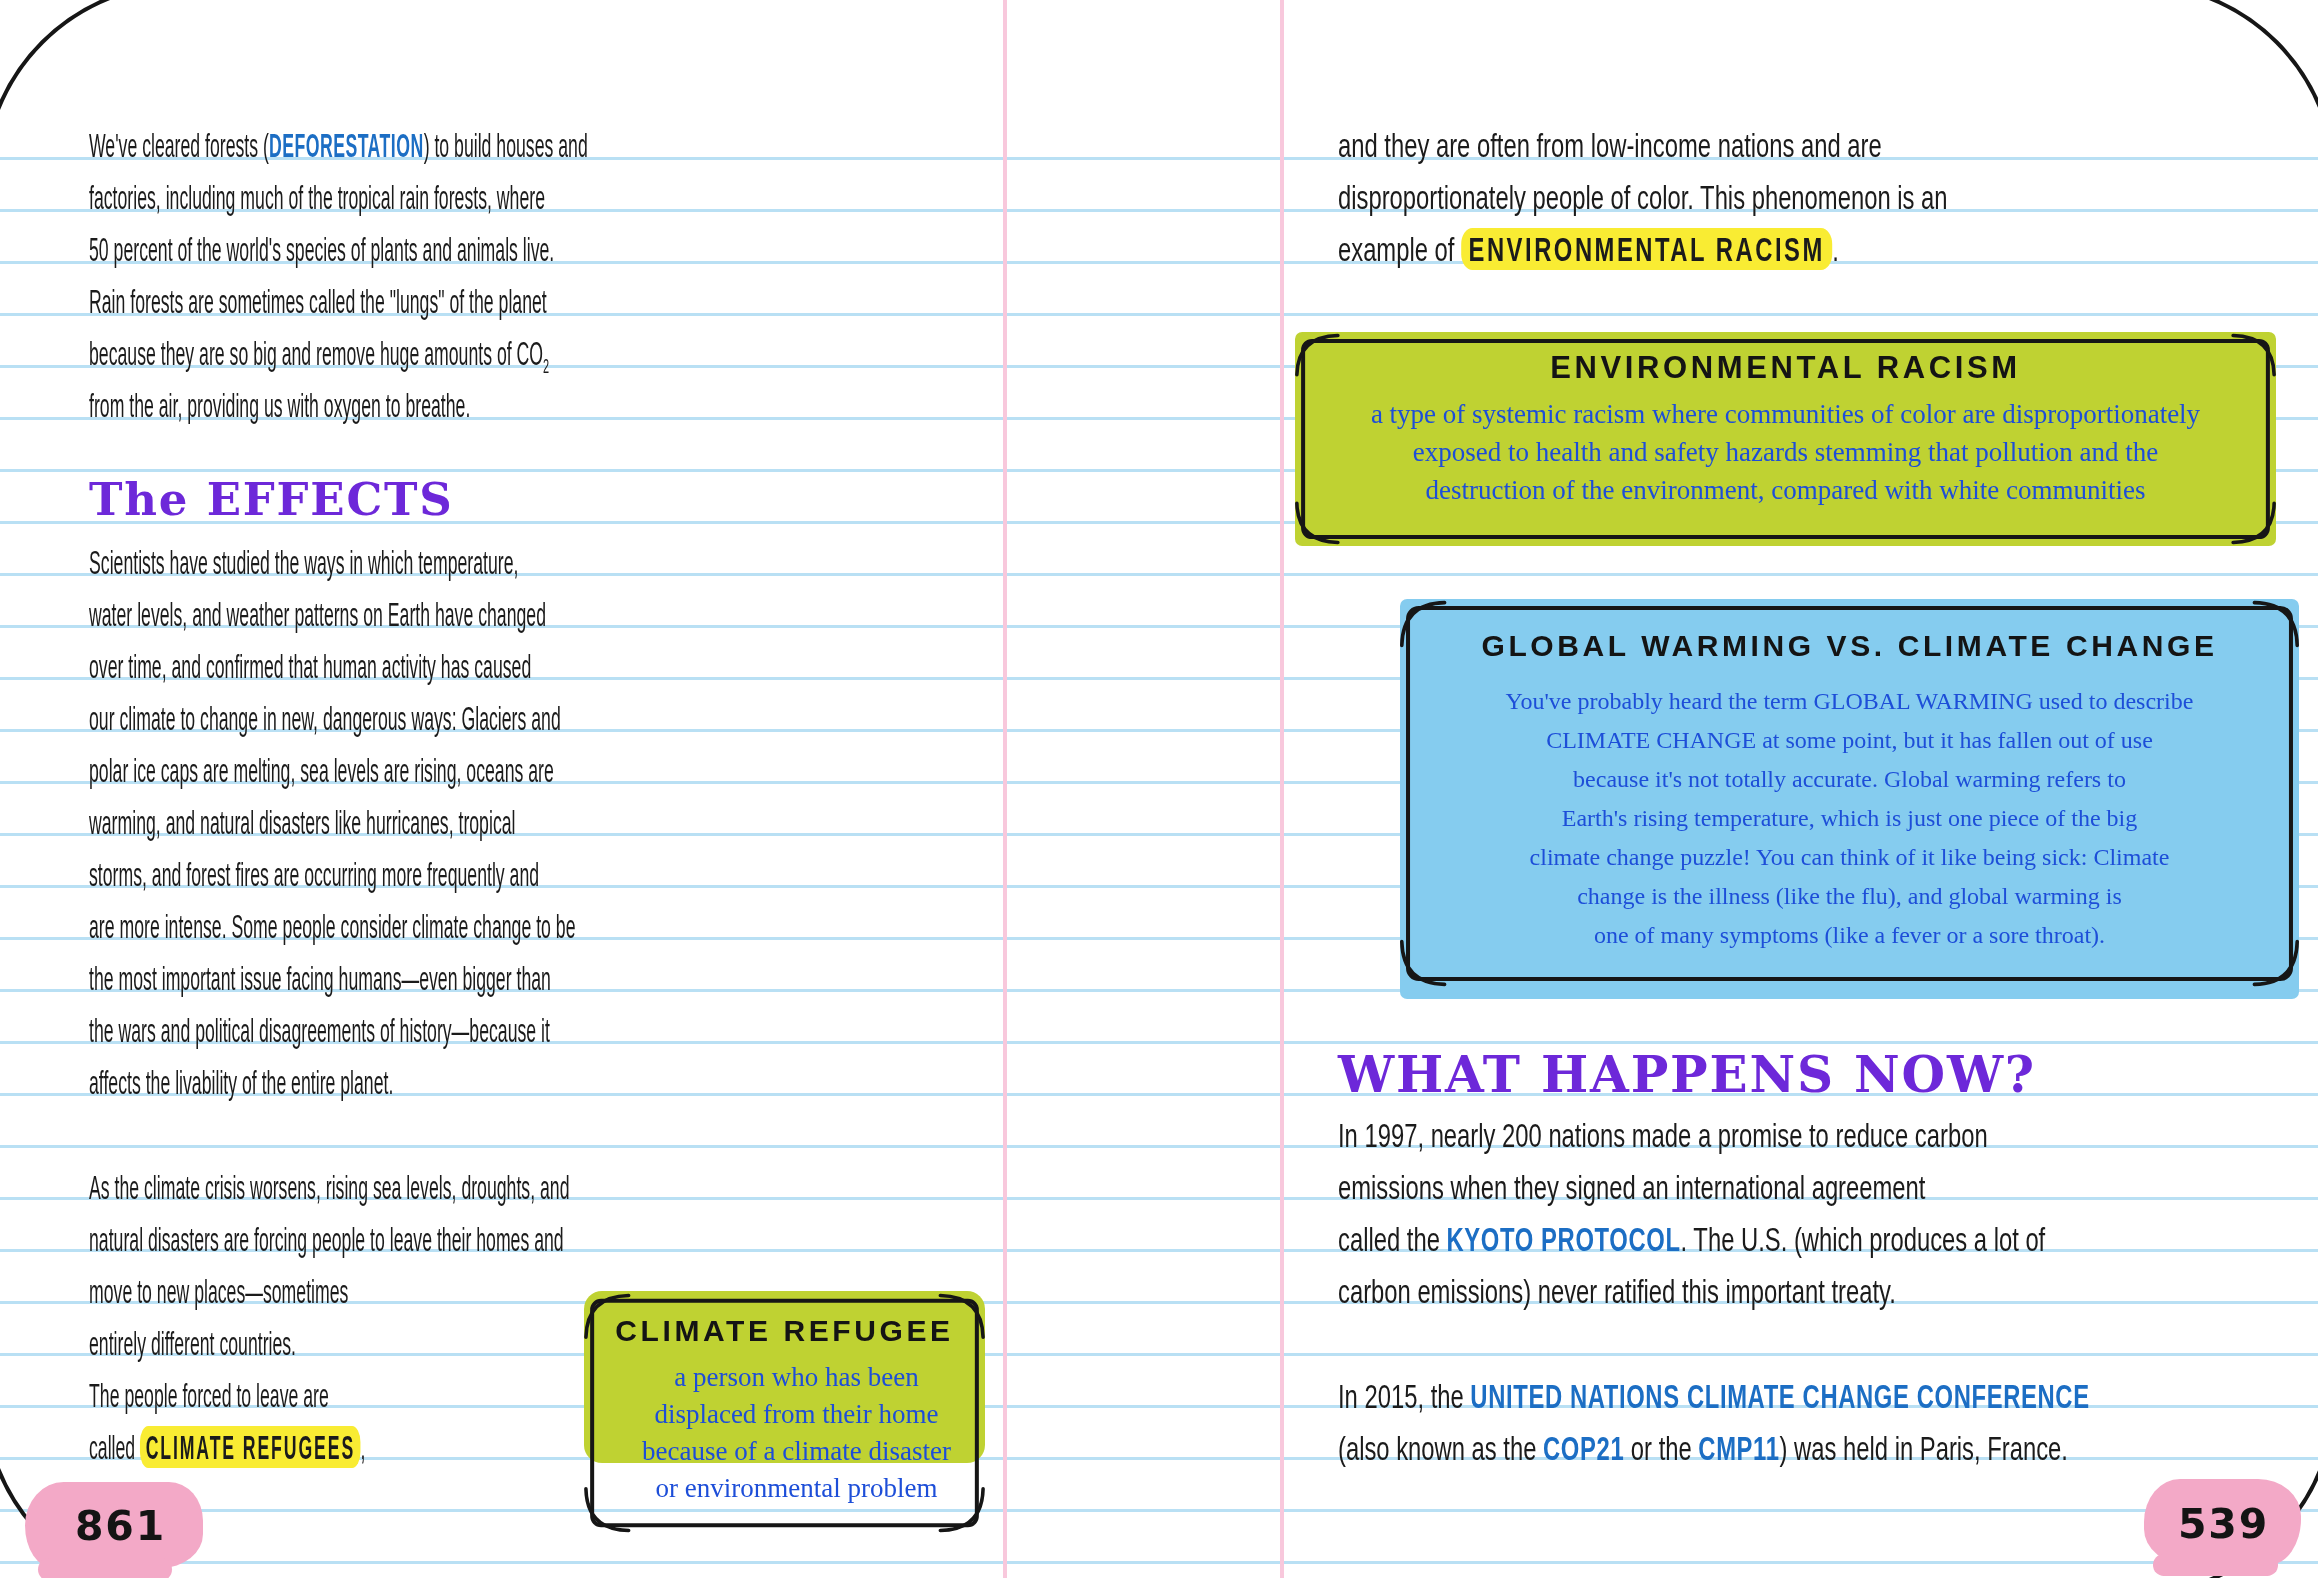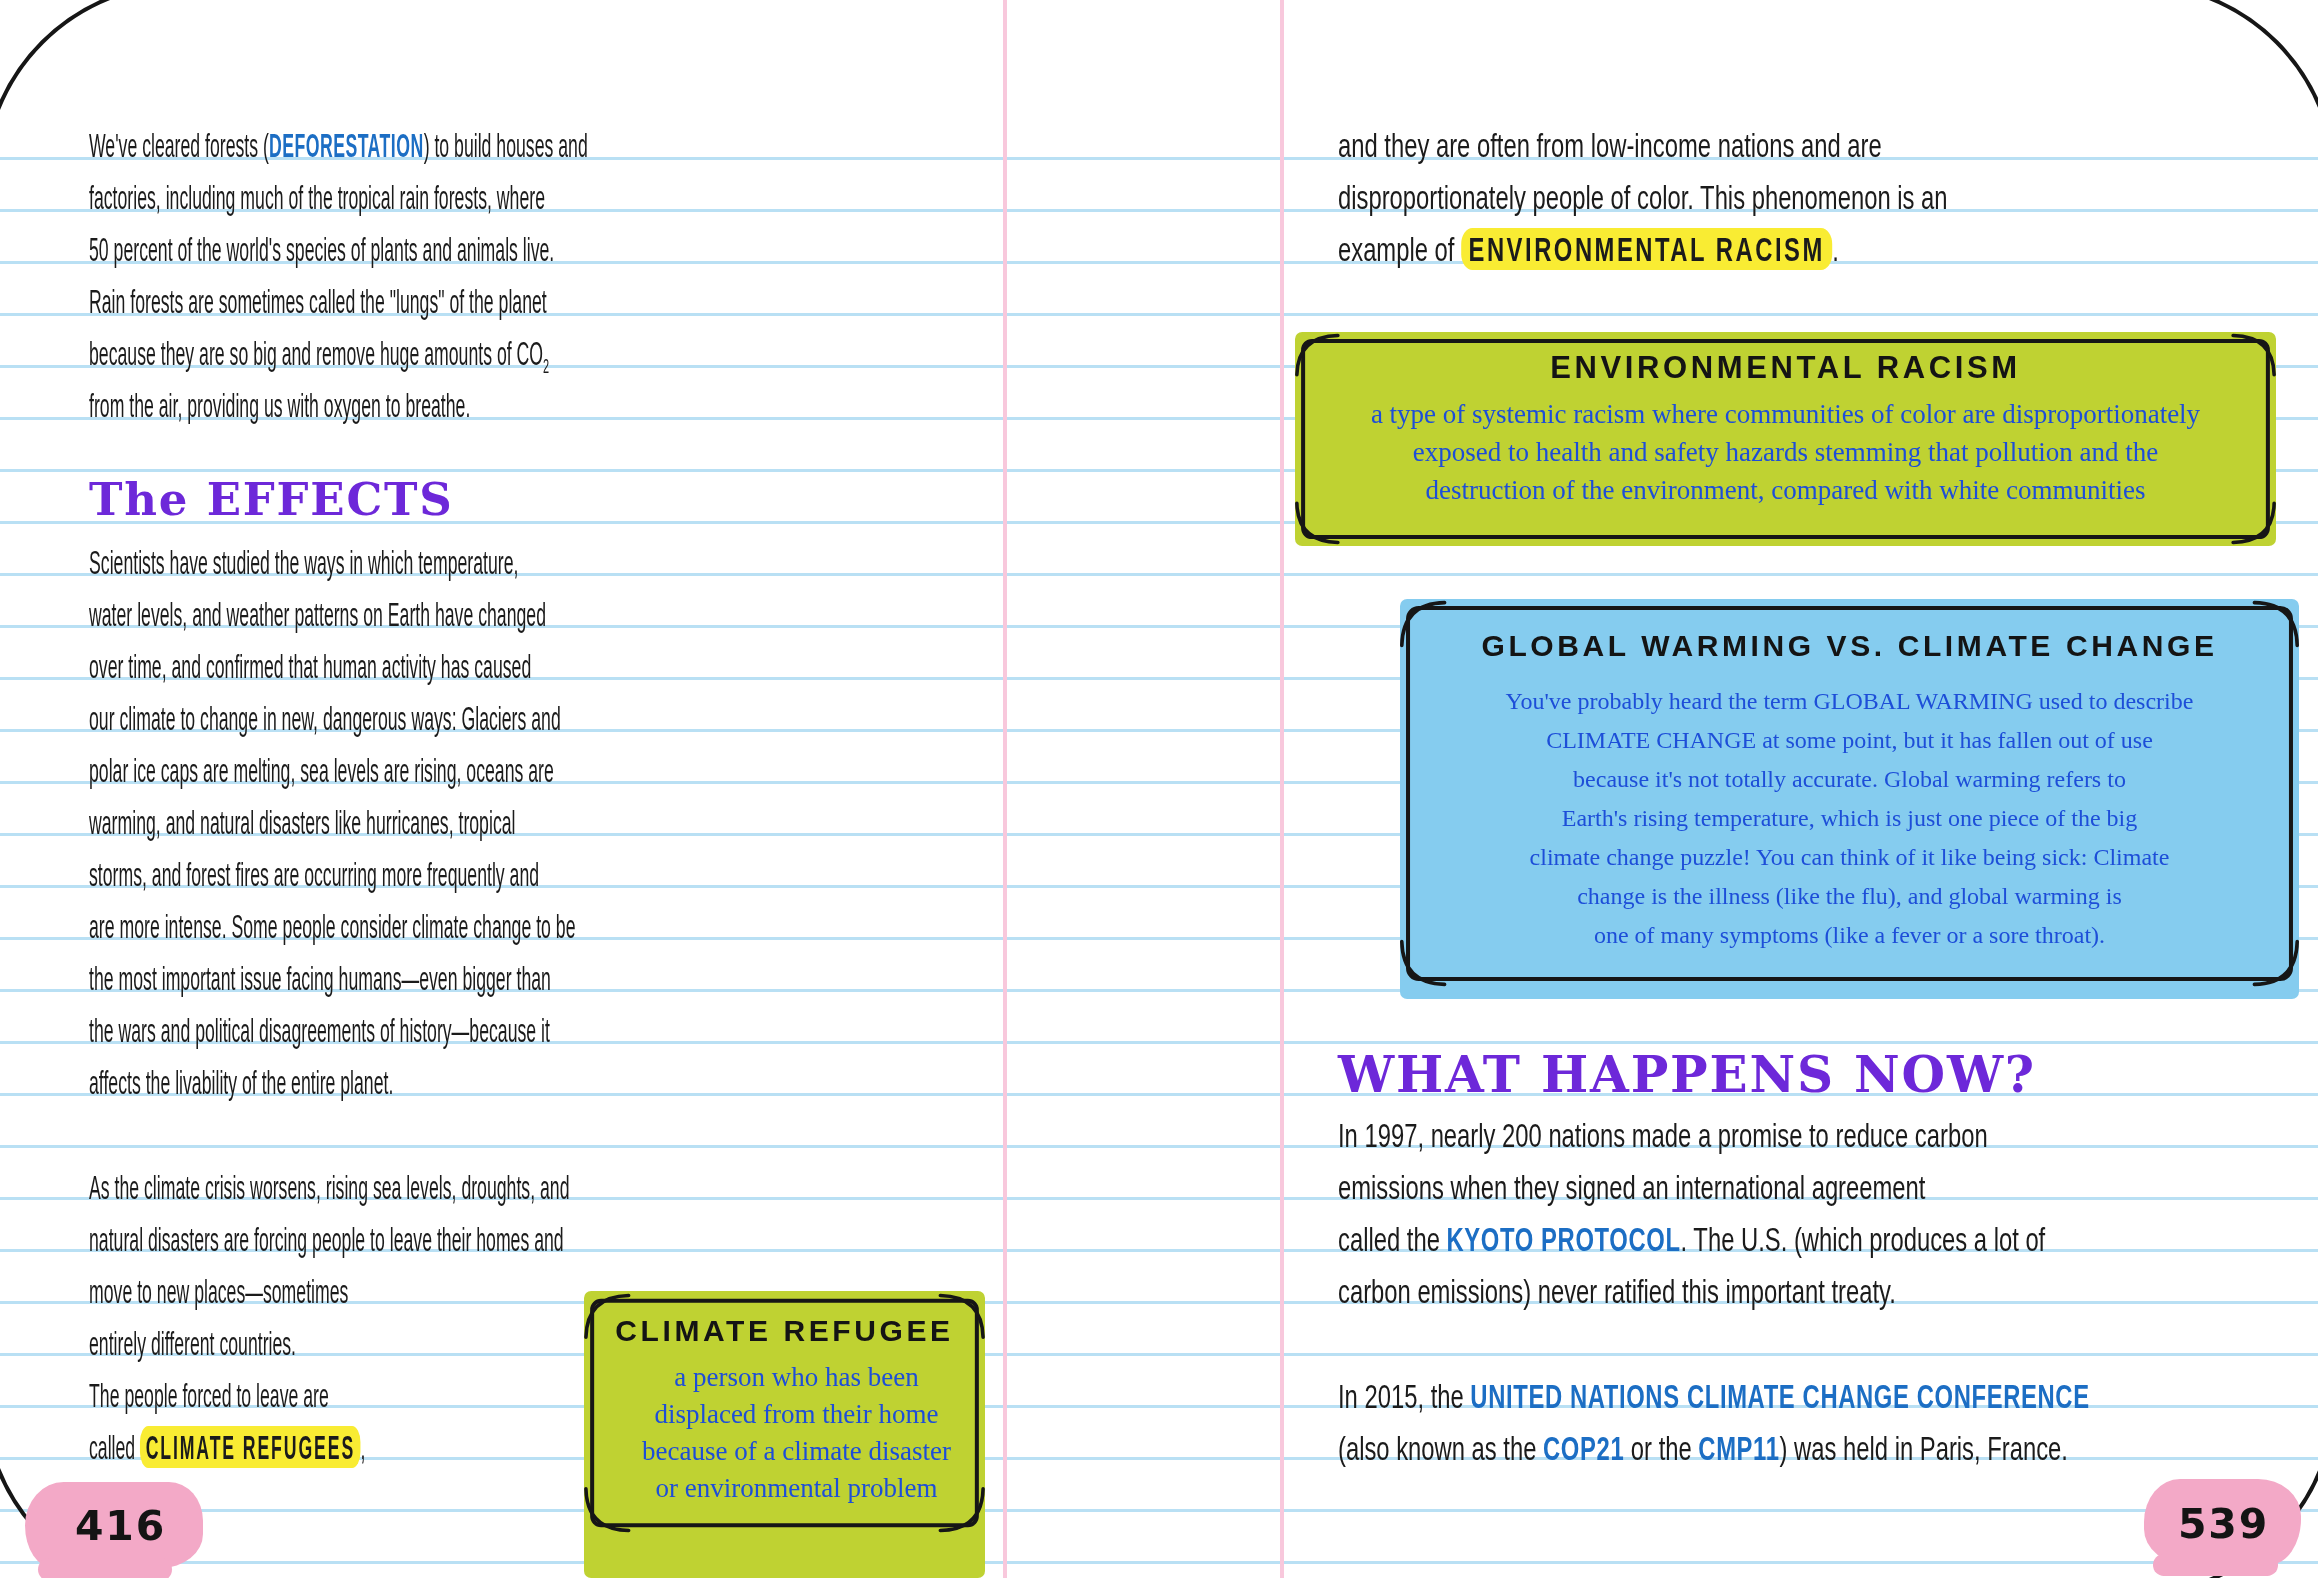--- a/index.html
+++ b/index.html
@@ -109,31 +109,31 @@
 
 <div class="hw hw-left" style="left:89px;top:1161px;">
     <div class="line"><span>As the climate crisis worsens, rising sea levels, droughts, and</span></div>
     <div class="line"><span>natural disasters are forcing people to leave their homes and</span></div>
     <div class="line"><span>move to new places—sometimes</span></div>
     <div class="line"><span>entirely different countries.</span></div>
     <div class="line"><span>The people forced to leave are</span></div>
     <div class="line"><span>called </span><span class="hl">CLIMATE REFUGEES</span><span>,</span></div>
   </div>
 
-<div class="callout green refugee" style="left:584px;top:1291px;width:401px;height:287px;">
+<div class="callout green refugee" style="left:584px;top:1291px;width:401px;height:172px;border-radius:18px;">
   <svg width="401" height="244" viewBox="0 0 450 274">
     <rect x="9" y="11" width="432" height="252" rx="10" fill="none" stroke="#161616" stroke-width="4.5"></rect>
     <path d="M 2 52 Q 3 6 50 5 M 400 5 Q 447 6 448 52 M 448 222 Q 447 268 400 269 M 50 269 Q 3 268 2 222" fill="none" stroke="#161616" stroke-width="4" stroke-linecap="round"></path>
   </svg>
   <div class="co-title">CLIMATE REFUGEE</div>
   <div class="co-body"><div class="line"><span>a person who has been</span></div><div class="line"><span>displaced from their home</span></div><div class="line"><span>because of a climate disaster</span></div><div class="line"><span>or environmental problem</span></div></div>
 </div>
 
 <div class="blob b538"></div>
-<div class="pagenum p538">416</div>
+<div class="pagenum p538">861</div>
 
 <div class="hw hw-right" style="left:1338px;top:119px;">
     <div class="line"><span>and they are often from low-income nations and are</span></div>
     <div class="line"><span>disproportionately people of color. This phenomenon is an</span></div>
     <div class="line"><span>example of </span><span class="hl">ENVIRONMENTAL RACISM</span><span>.</span></div>
   </div>
 
 <div class="callout green racism" style="left:1295px;top:332px;width:981px;height:214px;">
   <svg width="981" height="214" viewBox="0 0 1100 240">
     <rect x="9" y="10" width="1082" height="220" rx="10" fill="none" stroke="#161616" stroke-width="4.5"></rect>

